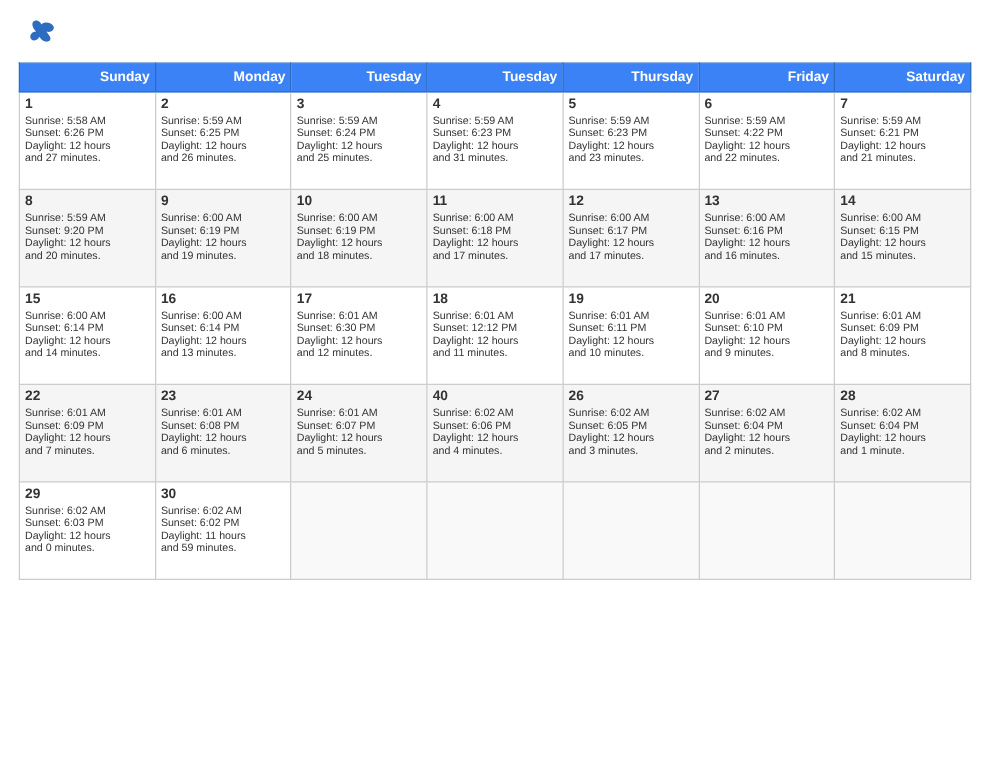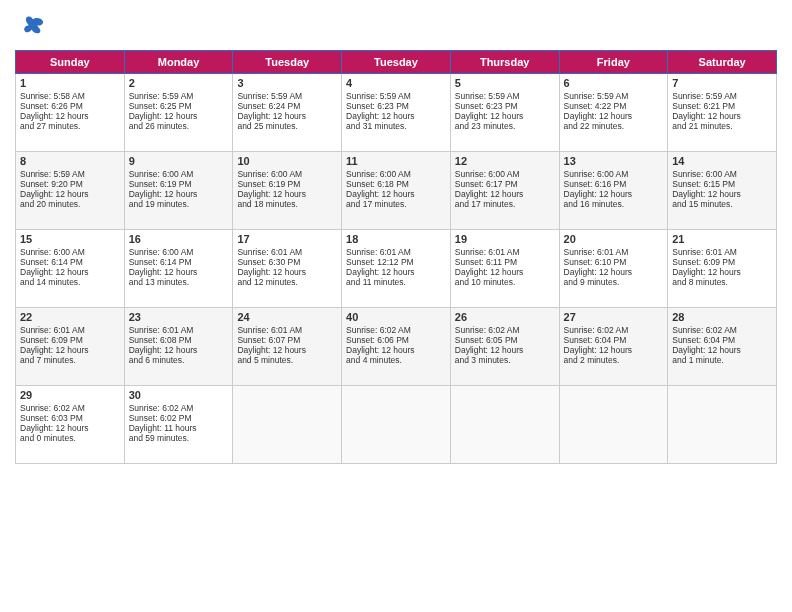--- a/index.html
+++ b/index.html
@@ -50,26 +50,26 @@
     .location {
       font-size: 14px;
       color: #333;
     }
     table {
       width: 100%;
       border-collapse: collapse;
       table-layout: fixed;
     }
     thead tr th {
-      background-color: #be185d;
+      background-color: #3b82f6;
       color: #fff;
       font-size: 11px;
       font-weight: bold;
       padding: 5px 4px;
-      text-align: center;
+      text-align: right;
       border: 1px solid #2d6cc0;
     }
     tbody tr td {
       border: 1px solid #ccc;
       vertical-align: top;
       padding: 3px 4px;
       font-size: 8.5px;
       color: #333;
       height: 78px;
       background: #fff;

